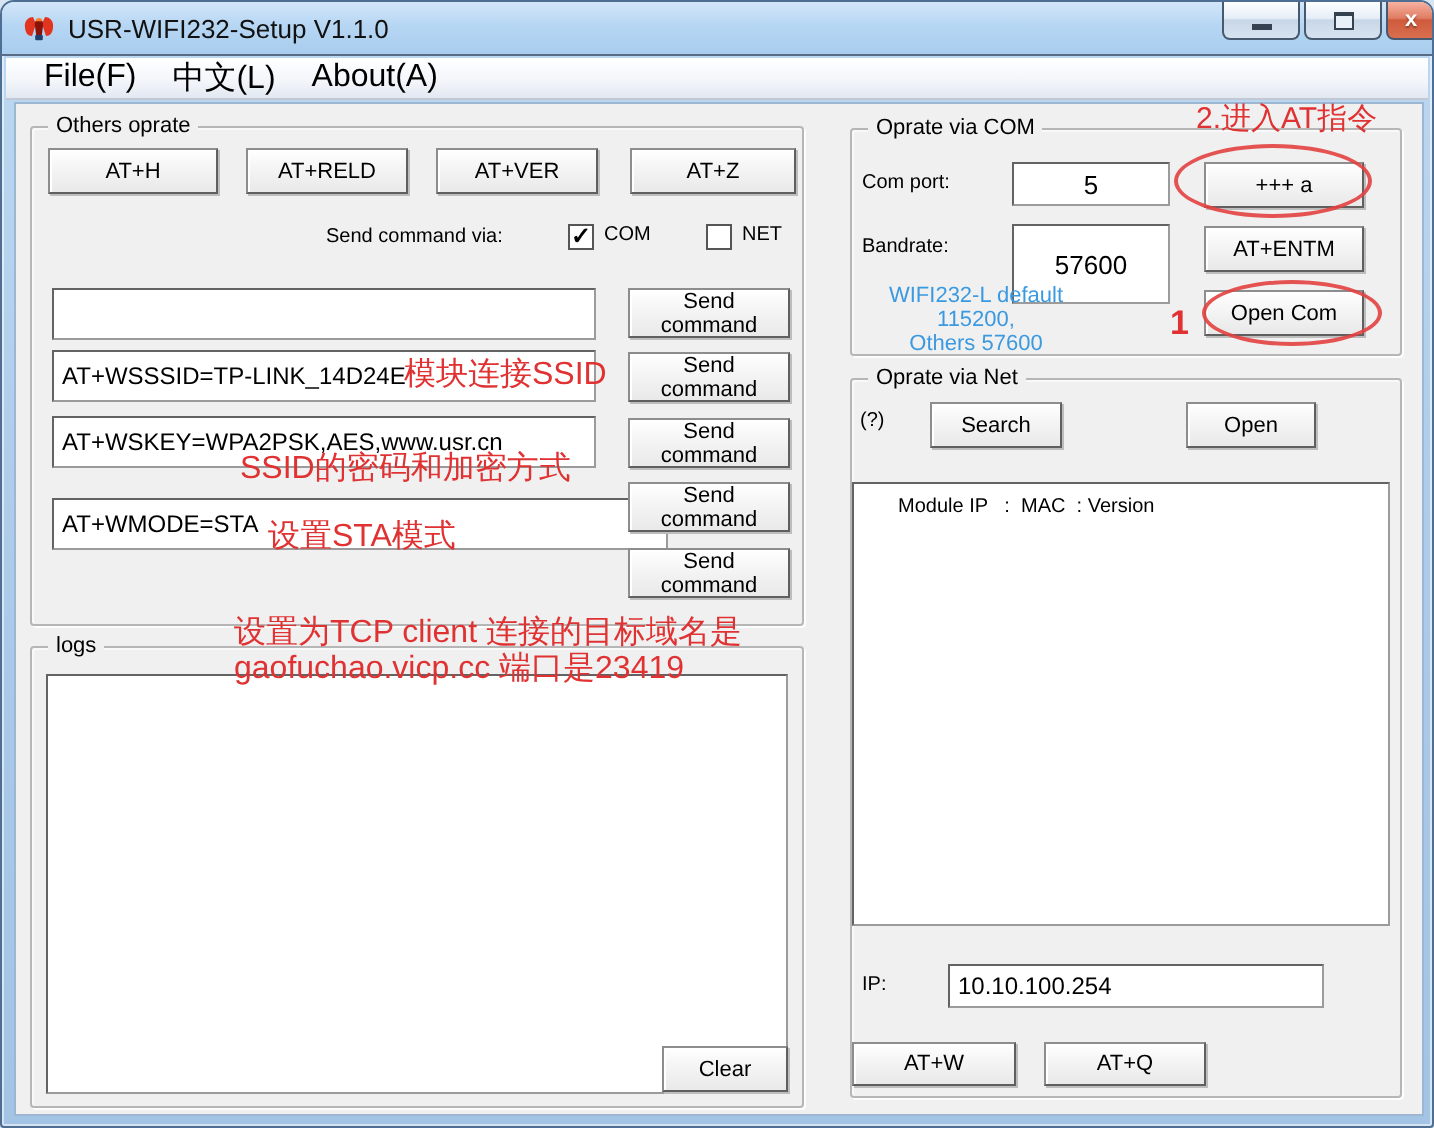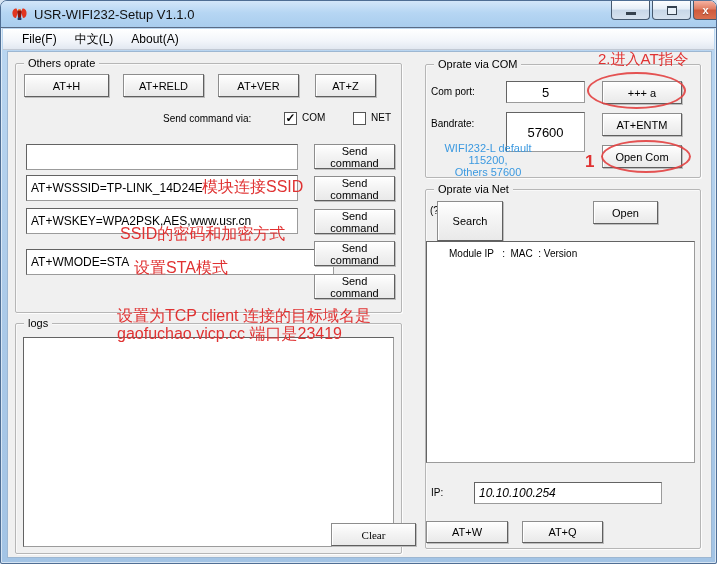--- a/index.html
+++ b/index.html
@@ -26,21 +26,21 @@
   .capbtn.maxb { left:651px; width:39px; }
   .capbtn.closeb { left:692px; width:25px; border-radius:0 0 0 4px;
     background:linear-gradient(180deg,#f6b1a1 0%,#e07c61 45%,#cf5a3c 50%,#d96f4f 100%); }
   .glyph-min { width:10px; height:3px; background:#36424f; margin-top:7px; }
   .glyph-max { width:10px; height:9px; border:1px solid #36424f; box-shadow:inset 0 1px 0 #36424f; background:#e8f0f8; }
   .glyph-close { color:#fff; font-size:11px; font-weight:bold; text-shadow:0 1px 1px rgba(0,0,0,.35); }
   
   .menubar { position:absolute; left:2px; right:2px; top:28px; height:21px;
     background:linear-gradient(180deg,#ffffff 0%,#f2f5fa 60%,#e2e8f1 100%);
     border-bottom:1px solid #c2c9d4; display:flex; align-items:center; padding-left:10px; gap:0; }
-  .menu-item { font-size:12px; color:#000; padding:2px 9px; cursor:default; }
+  .menu-item { font-size:16px; color:#000; padding:2px 9px; cursor:default; }
   
   .client { position:absolute; left:6px; top:50px; width:705px; height:507px;
     background:#f0f0f0; border:1px solid #9db7d2; }
   
   .group { position:absolute; border:1px solid #b6b6b6; border-radius:2px;
     box-shadow:1px 1px 0 rgba(255,255,255,.85), inset 1px 1px 0 rgba(255,255,255,.6); }
   .group-label { position:absolute; top:-8px; left:8px; background:#f0f0f0; padding:0 4px;
     font-size:11px; color:#000; line-height:14px; }
   
   .btn { position:absolute; display:flex; align-items:center; justify-content:center; text-align:center;
@@ -97,21 +97,21 @@
   </div>
 
   <div class="client"></div>
 
   <div class="group" style="left:14px; top:62px; width:387px; height:250px;">
     <span class="group-label">Others oprate</span>
   </div>
   <div class="btn" style="left:23px;  top:73px; width:85px; height:23px;">AT+H</div>
   <div class="btn" style="left:217px; top:73px; width:81px; height:23px;">AT+VER</div>
   <div class="btn" style="left:122px; top:73px; width:81px; height:23px;">AT+RELD</div>
-  <div class="btn" style="left:314px; top:73px; width:61px; height:23px;">AT+Z</div>
+  <div class="btn" style="left:314px; top:73px; width:83px; height:23px;">AT+Z</div>
 
   <span class="lbl" style="left:162px; top:112px;">Send command via:</span>
   <div class="chk" style="left:283px; top:111px;">✓</div>
   <span class="lbl" style="left:301px; top:111px;">COM</span>
   <div class="chk" style="left:352px; top:111px;"></div>
   <span class="lbl" style="left:370px; top:111px;">NET</span>
 
   <input class="field" style="left: 25px; top: 143px; width: 272px; height: 26px;" value="">
   <input class="field" style="left: 25px; top: 174px; width: 272px; height: 26px;" value="AT+WSSSID=TP-LINK_14D24E">
   <input class="field" style="left: 25px; top: 207px; width: 272px; height: 26px;" value="AT+WSKEY=WPA2PSK,AES,www.usr.cn">
@@ -120,21 +120,21 @@
   <div class="btn" style="left:313px; top:143px; width:81px; height:25px; padding:0 8px;">Send command</div>
   <div class="btn" style="left:313px; top:175px; width:81px; height:25px; padding:0 8px;">Send command</div>
   <div class="btn" style="left:313px; top:208px; width:81px; height:25px; padding:0 8px;">Send command</div>
   <div class="btn" style="left:313px; top:240px; width:81px; height:25px; padding:0 8px;">Send command</div>
   <div class="btn" style="left:313px; top:273px; width:81px; height:25px; padding:0 8px;">Send command</div>
 
   <div class="group" style="left:14px; top:322px; width:387px; height:231px;">
     <span class="group-label">logs</span>
   </div>
   <div class="sunkenbox" style="left:22px; top:336px; width:371px; height:210px;"></div>
-  <div class="btn" style="left:330px; top:522px; width:85px; height:23px;font-family:Liberation Serif, serif;">Clear</div>
+  <div class="btn" style="left:330px; top:522px; width:63px; height:23px;">Clear</div>
 
   <div class="group" style="left:424px; top:63px; width:276px; height:114px;">
     <span class="group-label">Oprate via COM</span>
   </div>
   <span class="lbl" style="left:430px; top:85px;">Com port:</span>
   <input class="field" style="left: 505px; top: 80px; width: 79px; height: 22px; text-align: center; font-size: 13px;" value="5">
   <div class="btn" style="left:601px; top:80px; width:80px; height:23px;">+++ a</div>
 
   <span class="lbl" style="left:430px; top:117px;">Bandrate:</span>
   <input class="field" style="left: 505px; top: 111px; width: 79px; height: 40px; text-align: center; font-size: 13px;" value="57600">
@@ -148,29 +148,29 @@
 
   <div class="ellipse" style="left:586px; top:71px; width:99px; height:37px;"></div>
   <div class="ellipse" style="left:600px; top:139px; width:90px; height:33px;"></div>
   <span class="anno" style="left:597px; top:49px;">2.进入AT指令</span>
   <span class="anno" style="left:584px; top:151px; font-size:17px; font-weight:bold;">1</span>
 
   <div class="group" style="left:424px; top:188px; width:276px; height:360px;">
     <span class="group-label">Oprate via Net</span>
   </div>
   <span class="lbl" style="left:429px; top:204px;">(?)</span>
-  <div class="btn" style="left:436px; top:200px; width:66px; height:40px;">Search</div>
+  <div class="btn" style="left:464px; top:200px; width:66px; height:23px;">Search</div>
   <div class="btn" style="left:592px; top:200px; width:65px; height:23px;">Open</div>
 
   <div class="sunkenbox" style="left:425px; top:240px; width:269px; height:222px;">
     <span class="lbl pre" style="left:12px; top:6px; position:absolute;">Module IP   :  MAC  : Version</span>
   </div>
 
   <span class="lbl" style="left:430px; top:486px;">IP:</span>
-  <input class="field" style="left: 473px; top: 481px; width: 188px; height: 22px; font-style: italic;" value="10.10.100.254">
+  <input class="field" style="left: 473px; top: 481px; width: 188px; height: 22px;" value="10.10.100.254">
 
   <div class="btn" style="left:425px; top:520px; width:82px; height:22px;">AT+W</div>
   <div class="btn" style="left:521px; top:520px; width:81px; height:22px;">AT+Q</div>
 
   <span class="anno" style="left:201px; top:176px; font-size:16px;">模块连接SSID</span>
   <span class="anno" style="left:119px; top:223px; font-size:16px;">SSID的密码和加密方式</span>
   <span class="anno" style="left:133px; top:257px; font-size:16px;">设置STA模式</span>
   <span class="anno" style="left:116px; top:305px; font-size:16px;">设置为TCP client 连接的目标域名是</span>
   <span class="anno" style="left:116px; top:323px; font-size:16px;">gaofuchao.vicp.cc 端口是23419</span>
 

